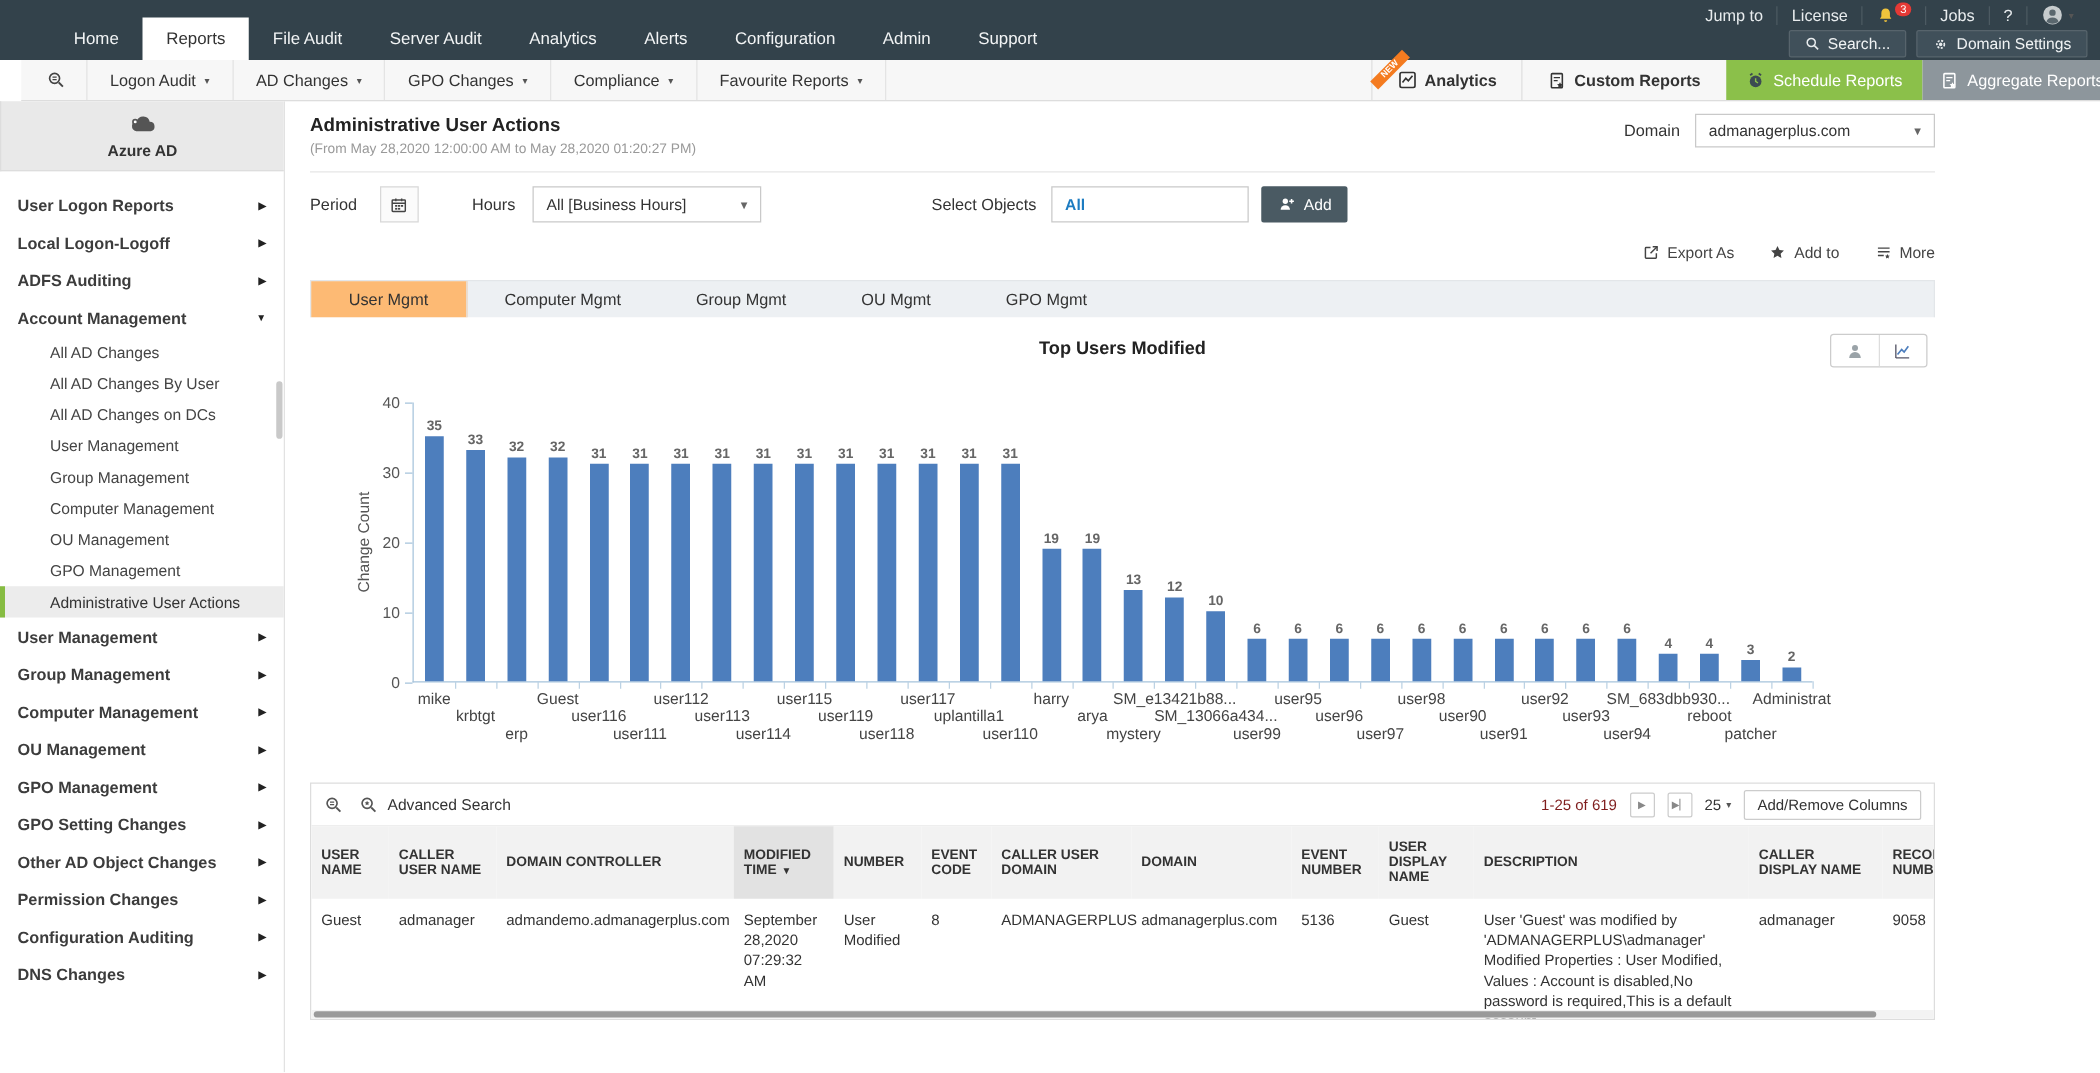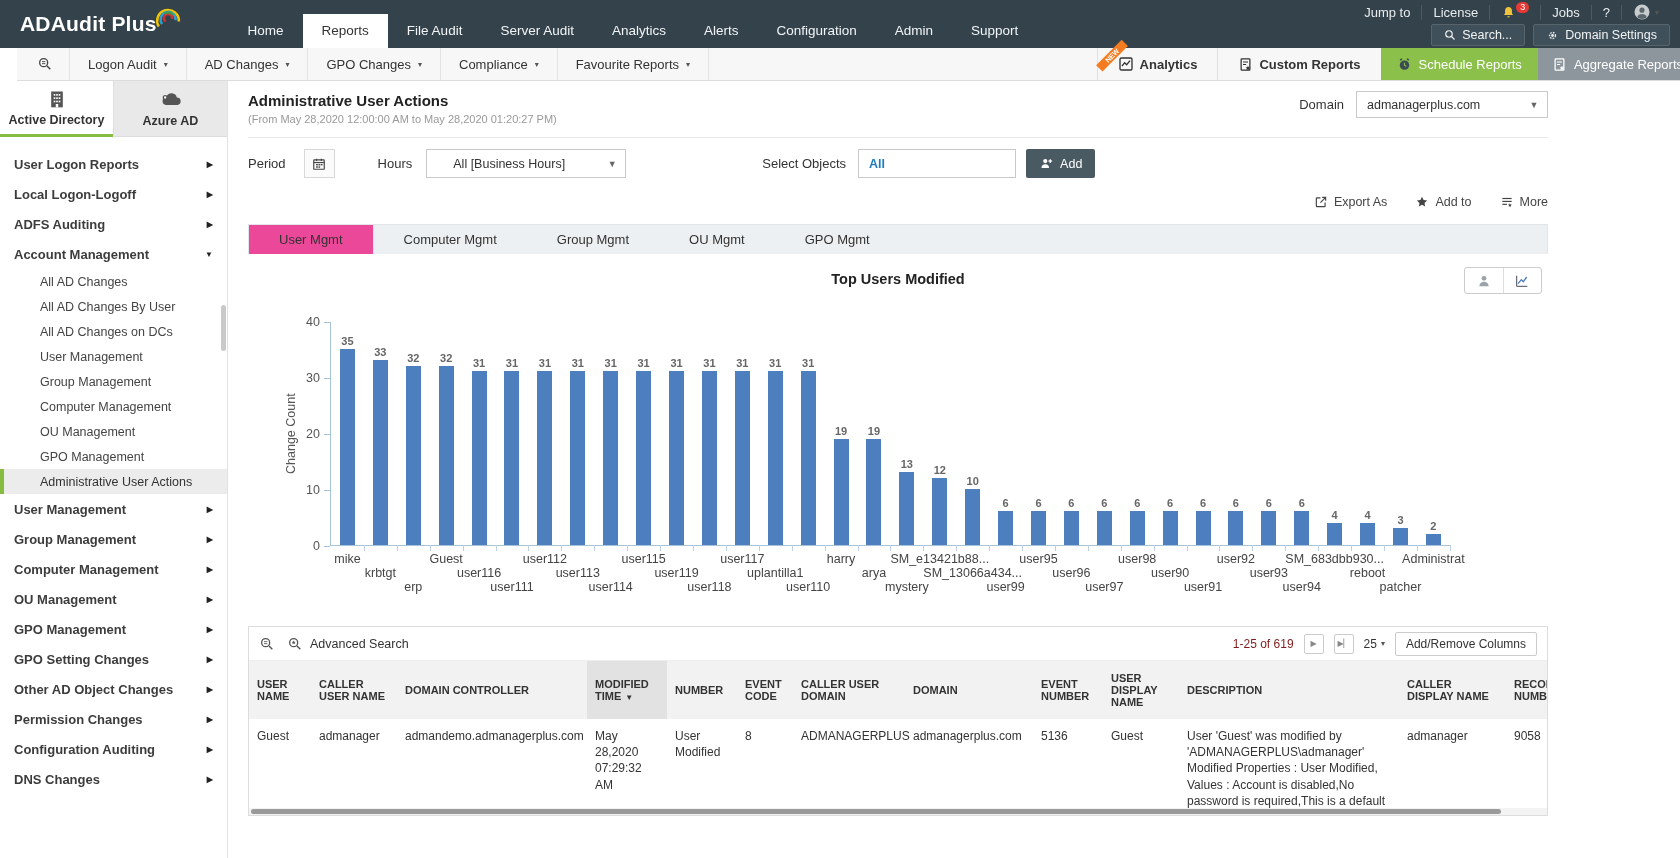--- a/index.html
+++ b/index.html
@@ -56,32 +56,32 @@
   .domain-label { font-size:13px; color:#333; }
   .domain-select { width:192px; height:27px; background:#fff; border:1px solid #c9c9c9; display:flex; align-items:center; font-size:12.5px; color:#333; cursor:pointer; }
   .domain-select .val { flex:1; padding-left:10px; }
   .domain-select .dd { width:26px; text-align:center; color:#666; font-size:9px; }
   .head-divider { border-top:1px solid #e6e6e6; margin-top:12px; }
 
   .filter-row { display:flex; align-items:center; margin-top:11px; height:29px; }
   .lbl { font-size:13px; color:#333; }
   .cal-btn { width:31px; height:29px; border:1px solid #d8d8d8; background:#fbfbfb; display:flex; align-items:center; justify-content:center; margin-left:18px; cursor:pointer; }
   .period-input { width:268px; height:29px; background:#f7f7f7; border:1px solid #ddd; border-left:none; font-size:12.5px; color:#555; display:flex; align-items:center; padding-left:12px; cursor:text; }
-  .hours-select { width:200px; height:29px; background:#fff; border:1px solid #c9c9c9; margin-left:14px; display:flex; align-items:center; font-size:12.5px; color:#333; cursor:pointer;padding-left:16px; }
+  .hours-select { width:183px; height:29px; background:#fff; border:1px solid #c9c9c9; margin-left:14px; display:flex; align-items:center; font-size:12.5px; color:#333; cursor:pointer; }
   .hours-select .val { flex:1; padding-left:10px; }
   .hours-select .dd { width:26px; text-align:center; color:#666; font-size:9px; }
   .objects-input { width:158px; height:29px; background:#fff; border:1px solid #c9c9c9; margin-left:12px; display:flex; align-items:center; padding-left:10px; font-size:12.5px; font-weight:bold; color:#1d7cc1; cursor:text; }
   .add-btn { height:29px; background:#4a5a63; color:#fff; font-size:12.5px; display:flex; align-items:center; gap:6px; padding:0 13px; margin-left:10px; border-radius:2px; cursor:pointer; }
 
   .export-row { display:flex; justify-content:flex-end; gap:28px; margin-top:15px; height:18px; }
   .export-item { display:flex; align-items:center; gap:6px; font-size:12.5px; color:#444; cursor:pointer; }
 
   .tab-strip { display:flex; margin-top:13px; height:30px; background:#edf0f3; border:1px solid #e3e6e9; border-bottom:none; }
   .rtab { padding:0 30px; line-height:29px; font-size:13px; color:#333; cursor:pointer; }
-  .rtab.active { background:#ec4899; border-right:1px solid #e3e6e9; }
+  .rtab.active { background:#fdba74; border-right:1px solid #e3e6e9; }
   .rtab.active ~ .rtab, .rtab:not(.active) { }
 
   
   .chart-section { position:relative; height:352px; background:#fff; }
   .chart-title { text-align:center; padding-top:17px; font-size:14.5px; font-weight:bold; color:#222; }
   .chart-tools { position:absolute; right:6px; top:13px; width:78px; height:27px; border:1px solid #ccc; border-radius:3px; display:flex; background:#fff; }
   .chart-tool { flex:1; display:flex; align-items:center; justify-content:center; cursor:pointer; }
   .chart-tool + .chart-tool { border-left:1px solid #ddd; }
   .plot { position:absolute; left:82px; top:68px; width:1120px; height:224px; border-left:1px solid #a6c3dc; border-bottom:1px solid #a6c3dc; display:flex; }
   .ylab { position:absolute; left:36px; top:95px; height:170px; writing-mode:vertical-rl; transform:rotate(180deg); font-size:12.5px; color:#555; text-align:center; }
@@ -112,31 +112,20 @@
   .tbl-thumb { position:absolute; top:1px; left:2px; right:46px; height:5px; background:#9a9a9a; border-radius:3px; cursor:grab; }
 
   svg { display:block; }
 </style>
 </head>
 <body>
 
 <div id="page">
 
   <div class="topbar">
-    <div class="brand">
-      <span>ADAudit Plus</span>
-      <span class="swirl">
-        <svg width="30" height="30" viewBox="0 0 36 36">
-          <path d="M7 27 A13 13 0 1 1 31 21" stroke="#f4c400" stroke-width="3" fill="none"></path>
-          <path d="M11 24 A9 9 0 1 1 27 19.5" stroke="#2e9fd0" stroke-width="3" fill="none"></path>
-          <path d="M15 21 A5 5 0 1 1 23 18" stroke="#cc3333" stroke-width="3" fill="none"></path>
-          <path d="M14 12 A6.5 6.5 0 0 1 24 13" stroke="#3d9b46" stroke-width="3" fill="none"></path>
-        </svg>
-      </span>
-    </div>
     <div class="topnav">
         <div class="nav-item">Home</div>
         <div class="nav-item active">Reports</div>
         <div class="nav-item">File Audit</div>
         <div class="nav-item">Server Audit</div>
         <div class="nav-item">Analytics</div>
         <div class="nav-item">Alerts</div>
         <div class="nav-item">Configuration</div>
         <div class="nav-item">Admin</div>
         <div class="nav-item">Support</div>
@@ -271,38 +260,20 @@
               <path d="M16 14l1.2 2.4 2.6.3-1.9 1.8.5 2.5-2.4-1.3-2.4 1.3.5-2.5-1.9-1.8 2.6-.3z" fill="#fff"></path>
             </svg>
         </span>
         <span>Aggregate Reports</span>
       </span>
     </div>
   </div>
 
   <div class="sidebar">
     <div class="side-tabs" id="side-tabs">
-        <div class="side-tab active">
-          <span>
-            <svg width="20" height="20" viewBox="0 0 24 24">
-              <rect x="5" y="3" width="14" height="19" fill="#555"></rect>
-              <rect x="8" y="6" width="2" height="2" fill="#fff"></rect>
-              <rect x="11" y="6" width="2" height="2" fill="#fff"></rect>
-              <rect x="14" y="6" width="2" height="2" fill="#fff"></rect>
-              <rect x="8" y="10" width="2" height="2" fill="#fff"></rect>
-              <rect x="11" y="10" width="2" height="2" fill="#fff"></rect>
-              <rect x="14" y="10" width="2" height="2" fill="#fff"></rect>
-              <rect x="8" y="14" width="2" height="2" fill="#fff"></rect>
-              <rect x="11" y="14" width="2" height="2" fill="#fff"></rect>
-              <rect x="14" y="14" width="2" height="2" fill="#fff"></rect>
-              <rect x="10.5" y="18" width="3" height="4" fill="#fff"></rect>
-            </svg>
-          </span>
-          <span>Active Directory</span>
-        </div>
         <div class="side-tab inactive">
           <span>
             <svg width="24" height="20" viewBox="0 0 28 24">
               <path d="M8 18a5 5 0 0 1 .5-9.9A6.5 6.5 0 0 1 21 9a4.5 4.5 0 0 1 1 8.9z" fill="#555"></path>
               <circle cx="7" cy="9" r="2.2" stroke="#555" stroke-width="1.6" fill="#fff"></circle>
             </svg>
           </span>
           <span>Azure AD</span>
         </div>
       </div>
@@ -735,21 +706,21 @@
               <th><span>DESCRIPTION</span></th>
               <th><span>CALLER DISPLAY NAME</span></th>
               <th><span>RECORD NUMBER</span></th>
             </tr>
           </thead>
         <tbody id="tbl-body">
             <tr>
               <td>Guest</td>
               <td>admanager</td>
               <td>admandemo.admanagerplus.com</td>
-              <td>May 28,2020 07:29:32 AM</td>
+              <td>September 28,2020 07:29:32 AM</td>
               <td>User Modified</td>
               <td>8</td>
               <td>ADMANAGERPLUS</td>
               <td>admanagerplus.com</td>
               <td>5136</td>
               <td>Guest</td>
               <td>User 'Guest' was modified by 'ADMANAGERPLUS\admanager' Modified Properties : User Modified, Values : Account is disabled,No password is required,This is a default account</td>
               <td>admanager</td>
               <td>9058</td>
             </tr>

